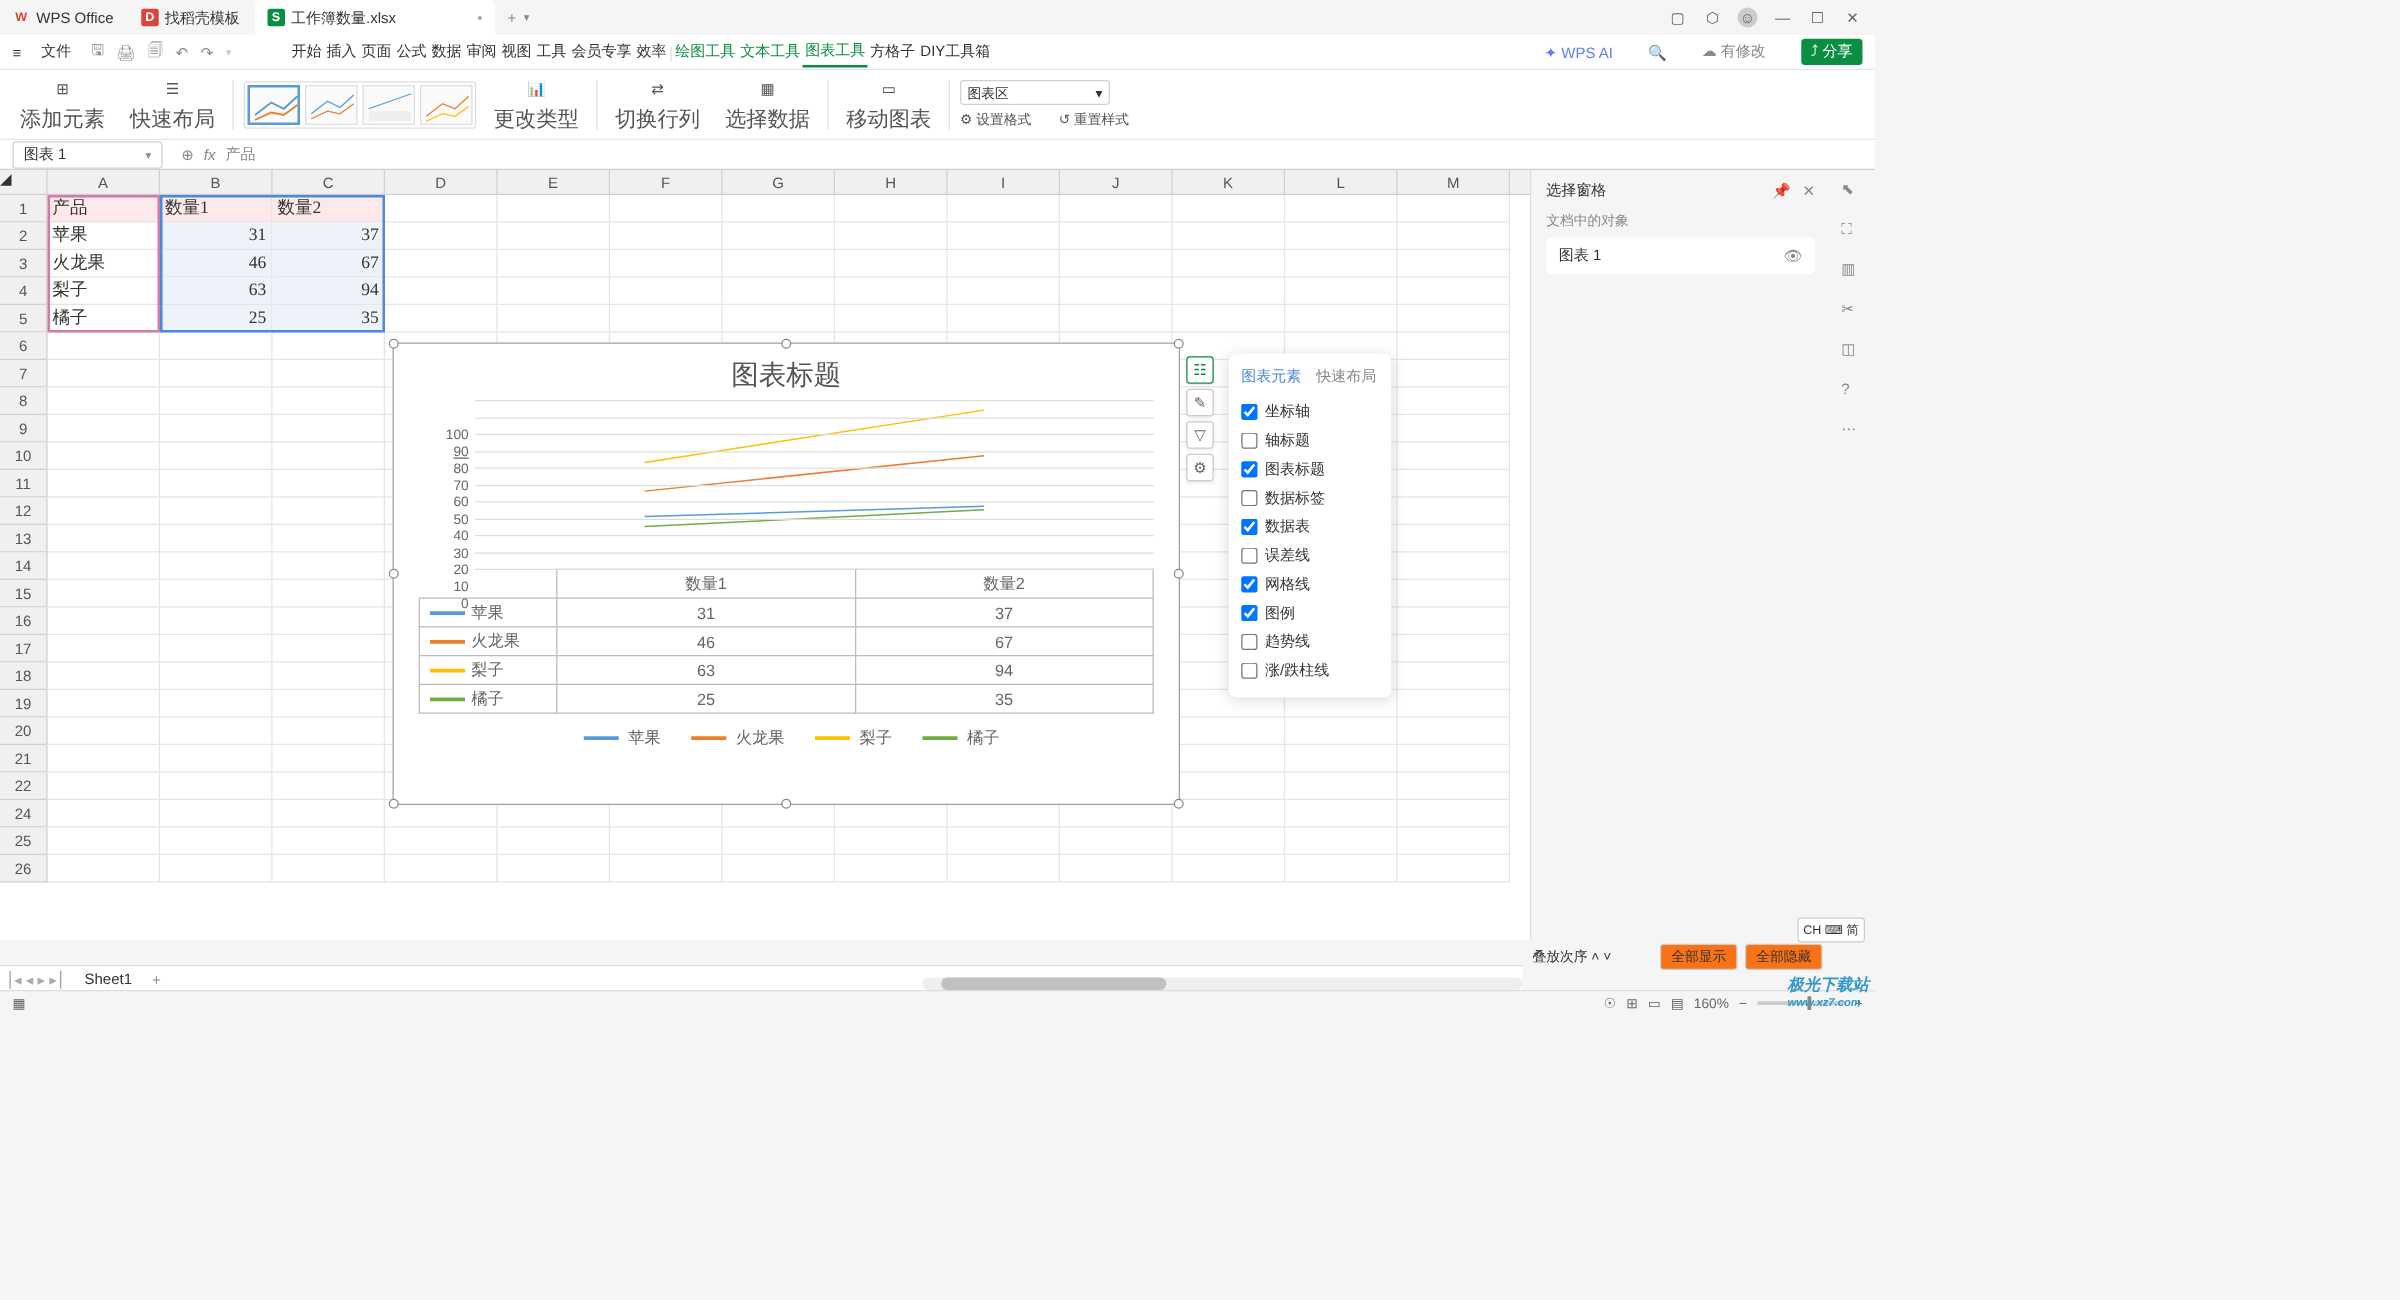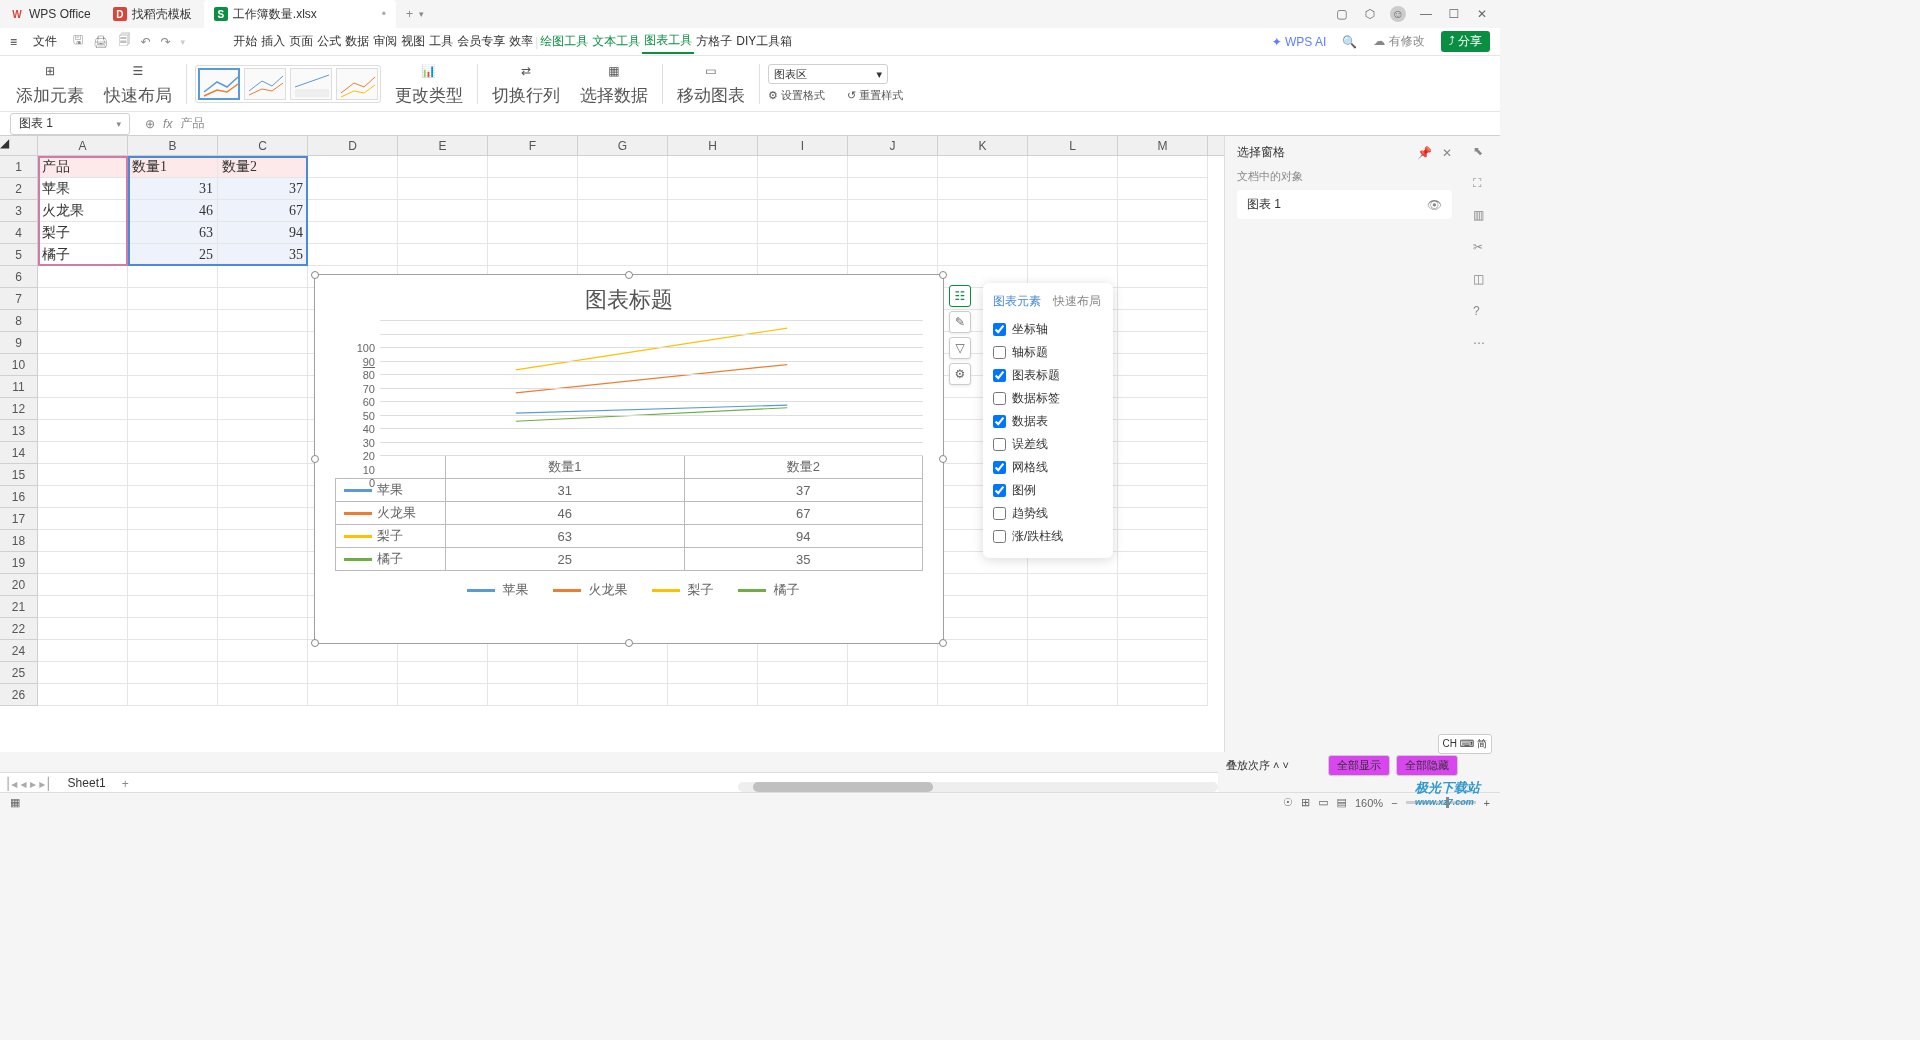--- a/index.html
+++ b/index.html
@@ -13,21 +13,21 @@
 .sheet-green { background: #0a8e42; color: #fff; border-radius: 2px; }
 .titlebar-right { margin-left: auto; display: flex; align-items: center; gap: 12px; padding-right: 10px; }
 .win-btn { width: 16px; height: 16px; display: flex; align-items: center; justify-content: center; color: #666; }
 .menubar { height: 28px; background: #fff; display: flex; align-items: center; padding: 0 10px; gap: 6px; border-bottom: 1px solid #e5e5e5; }
 .menu-left { display: flex; align-items: center; gap: 10px; }
 .menu-item { padding: 2px 6px; }
 .tabs { display: flex; align-items: center; gap: 0; margin-left: 40px; }
 .tab { color: #333; padding: 3px 2px; }
 .tab.green { color: #0a8e42; }
 .tab.active-tool { color: #0a8e42; border-bottom: 2px solid #0a8e42; font-weight: 500; }
-.menubar-right { margin-left: auto; display: flex; align-items: center; gap: 16px; }
+.menubar-right { margin-left: auto; display: flex; align-items: center; gap: 28px; }
 .ai-label { color: #5b7fff; font-weight: 500; }
 .share-btn { background: #0a8e42; color: #fff; padding: 2px 8px; border-radius: 3px; }
 .ribbon { height: 56px; background: #fff; display: flex; align-items: center; padding: 4px 10px; gap: 8px; border-bottom: 1px solid #e5e5e5; }
 .ribbon-group { display: flex; flex-direction: column; align-items: center; gap: 2px; padding: 0 6px; }
 .ribbon-icon { width: 28px; height: 22px; display: flex; align-items: center; justify-content: center; color: #555; }
 .ribbon-label { font-size: 17px; color: #555; }
 .divider { width: 1px; height: 40px; background: #e0e0e0; }
 .chart-styles { display: flex; gap: 4px; border: 1px solid #ddd; padding: 2px; border-radius: 3px; }
 .chart-style { width: 42px; height: 32px; border: 1px solid #ddd; background: #fafafa; position: relative; }
 .chart-style.sel { border: 2px solid #5b9bd5; }
@@ -74,32 +74,32 @@
 .popup-item { display: flex; align-items: center; gap: 6px; padding: 3px 0; }
 .popup-item input { width: 13px; height: 13px; }
 .side-panel { width: 240px; background: #f5f5f5; border-left: 1px solid #ddd; padding: 8px 12px; }
 .side-title { display: flex; align-items: center; justify-content: space-between; font-weight: 500; margin-bottom: 8px; }
 .side-sub { color: #888; font-size: 11px; margin-bottom: 6px; }
 .side-item { background: #fff; border-radius: 4px; padding: 6px 10px; display: flex; justify-content: space-between; align-items: center; }
 .side-rail { width: 36px; background: #f5f5f5; display: flex; flex-direction: column; align-items: center; gap: 14px; padding-top: 8px; }
 .rail-icon { width: 18px; height: 18px; color: #888; }
 .side-bottom { position: absolute; bottom: 36px; right: 42px; width: 232px; display: flex; align-items: center; justify-content: space-between; font-size: 11px; }
 .side-btns { display: flex; gap: 6px; }
-.side-btn { border: 1px solid #ccc; padding: 2px 8px; border-radius: 3px; background: #d946ef; }
+.side-btn { border: 1px solid #ccc; padding: 2px 8px; border-radius: 3px; background: #f97316; }
 .sheet-tabs { position: absolute; bottom: 18px; left: 0; right: 282px; height: 22px; background: #fff; border-top: 1px solid #ddd; display: flex; align-items: center; padding: 0 5px; gap: 4px; }
 .sheet-nav { display: flex; gap: 2px; color: #aaa; }
 .sheet-tab { padding: 2px 12px; border-bottom: 2px solid #0a8e42; font-weight: 500; }
 .hscroll { position: absolute; bottom: 18px; right: 282px; width: 480px; height: 14px; }
 .hscroll-track { height: 10px; background: #eee; border-radius: 5px; position: relative; margin-top: 2px; }
 .hscroll-thumb { position: absolute; left: 15px; width: 180px; height: 10px; background: #c0c0c0; border-radius: 5px; }
 .statusbar { position: absolute; bottom: 0; left: 0; right: 0; height: 20px; background: #f5f5f5; border-top: 1px solid #ddd; display: flex; align-items: center; padding: 0 10px; font-size: 11px; color: #666; }
 .statusbar-right { margin-left: auto; display: flex; align-items: center; gap: 8px; }
 .zoom-slider { width: 70px; height: 3px; background: #ccc; position: relative; }
 .zoom-thumb { position: absolute; left: 40px; top: -4px; width: 3px; height: 11px; background: #888; }
-.watermark { position: absolute; right: 20px; bottom: 5px; font-size: 13px; color: #39c; font-weight: bold; font-style: italic; pointer-events: none; }
+.watermark { position: absolute; right: 5px; bottom: 5px; font-size: 13px; color: #39c; font-weight: bold; font-style: italic; pointer-events: none; }
 .ime { position: absolute; right: 8px; bottom: 58px; background: #fff; border: 1px solid #ccc; padding: 2px 4px; font-size: 10px; border-radius: 3px; }
 svg.mini-line { position: absolute; left: 2px; top: 2px; }
 </style>
 </head>
 <body>
 
 <div class="titlebar">
   <div class="app-tab">
     <span class="app-icon wps-red">W</span>
     <span>WPS Office</span>

